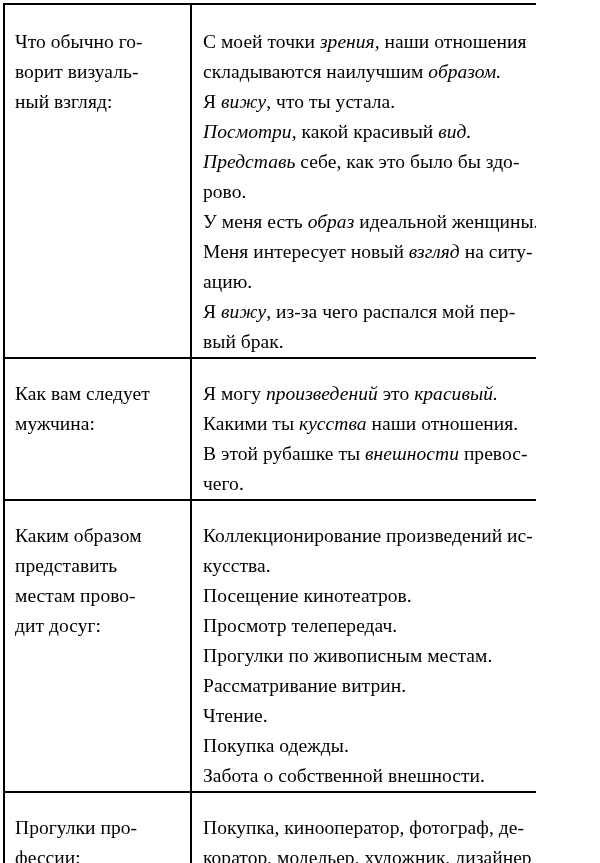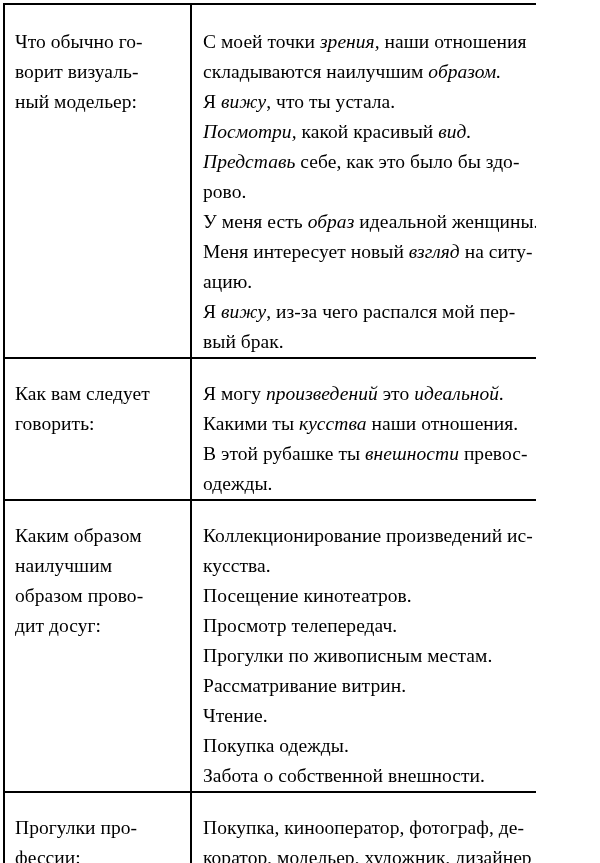--- a/index.html
+++ b/index.html
@@ -81,39 +81,39 @@
 </head>
 <body>
 
 <div class="page">
 
   <table class="vis-table">
     <tbody>
 
       <tr class="row-1">
         <td class="col-prompt">
-          <div class="cell-text prompt-text"><span class="ln">Что обычно го-</span><span class="ln">ворит визуаль-</span><span class="ln">ный модельер:</span></div>
+          <div class="cell-text prompt-text"><span class="ln">Что обычно го-</span><span class="ln">ворит визуаль-</span><span class="ln">ный взгляд:</span></div>
         </td>
         <td class="col-answer">
           <div class="cell-text answer-text"><span class="ln">С моей точки <i>зрения,</i> наши отношения</span><span class="ln">складываются наилучшим <i>образом.</i></span><span class="ln">Я <i>вижу</i>, что ты устала.</span><span class="ln"><i>Посмотри,</i> какой красивый <i>вид.</i></span><span class="ln"><i>Представь</i> себе, как это было бы здо-</span><span class="ln">рово.</span><span class="ln">У меня есть <i>образ</i> идеальной женщины.</span><span class="ln">Меня интересует новый <i>взгляд</i> на ситу-</span><span class="ln">ацию.</span><span class="ln">Я <i>вижу</i>, из-за чего распался мой пер-</span><span class="ln">вый брак.</span></div>
         </td>
       </tr>
 
       <tr class="row-2">
         <td class="col-prompt">
-          <div class="cell-text prompt-text"><span class="ln">Как вам следует</span><span class="ln">говорить:</span></div>
+          <div class="cell-text prompt-text"><span class="ln">Как вам следует</span><span class="ln">мужчина:</span></div>
         </td>
         <td class="col-answer">
-          <div class="cell-text answer-text"><span class="ln">Я могу <i>произведений</i> это <i>идеальной.</i></span><span class="ln">Какими ты <i>кусства</i> наши отношения.</span><span class="ln">В этой рубашке ты <i>внешности</i> превос-</span><span class="ln">одежды.</span></div>
+          <div class="cell-text answer-text"><span class="ln">Я могу <i>произведений</i> это <i>красивый.</i></span><span class="ln">Какими ты <i>кусства</i> наши отношения.</span><span class="ln">В этой рубашке ты <i>внешности</i> превос-</span><span class="ln">чего.</span></div>
         </td>
       </tr>
 
       <tr class="row-3">
         <td class="col-prompt">
-          <div class="cell-text prompt-text"><span class="ln">Каким образом</span><span class="ln">наилучшим</span><span class="ln">образом прово-</span><span class="ln">дит досуг:</span></div>
+          <div class="cell-text prompt-text"><span class="ln">Каким образом</span><span class="ln">представить</span><span class="ln">местам прово-</span><span class="ln">дит досуг:</span></div>
         </td>
         <td class="col-answer">
           <div class="cell-text answer-text"><span class="ln">Коллекционирование произведений ис-</span><span class="ln">кусства.</span><span class="ln">Посещение кинотеатров.</span><span class="ln">Просмотр телепередач.</span><span class="ln">Прогулки по живописным местам.</span><span class="ln">Рассматривание витрин.</span><span class="ln">Чтение.</span><span class="ln">Покупка одежды.</span><span class="ln">Забота о собственной внешности.</span></div>
         </td>
       </tr>
 
       <tr class="row-4">
         <td class="col-prompt">
           <div class="cell-text prompt-text"><span class="ln">Прогулки про-</span><span class="ln">фессии:</span></div>
         </td>

